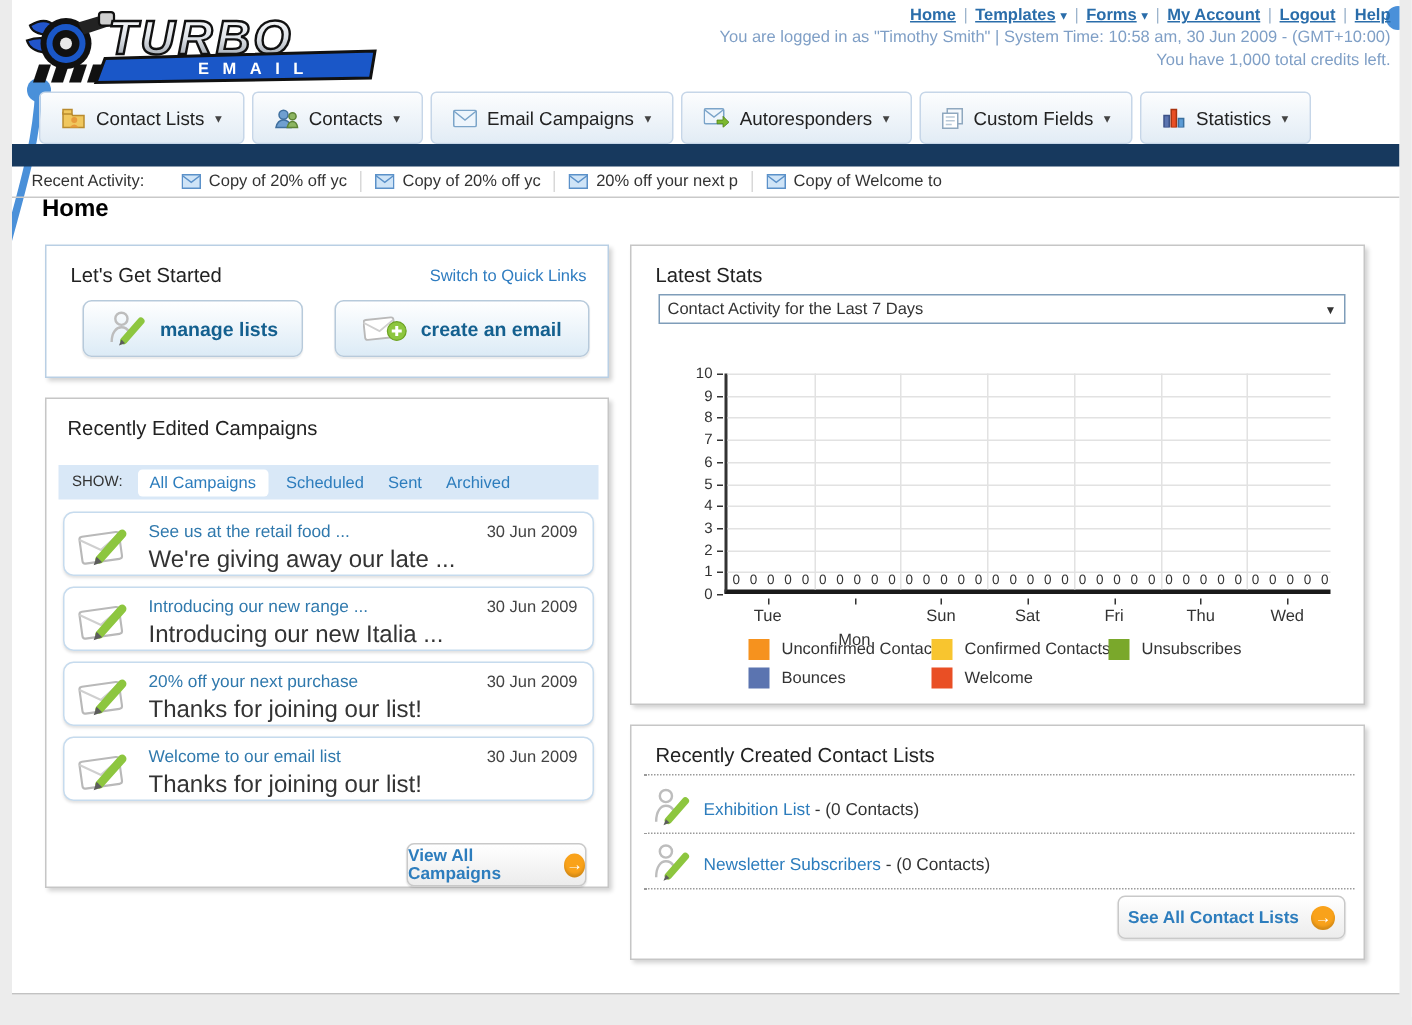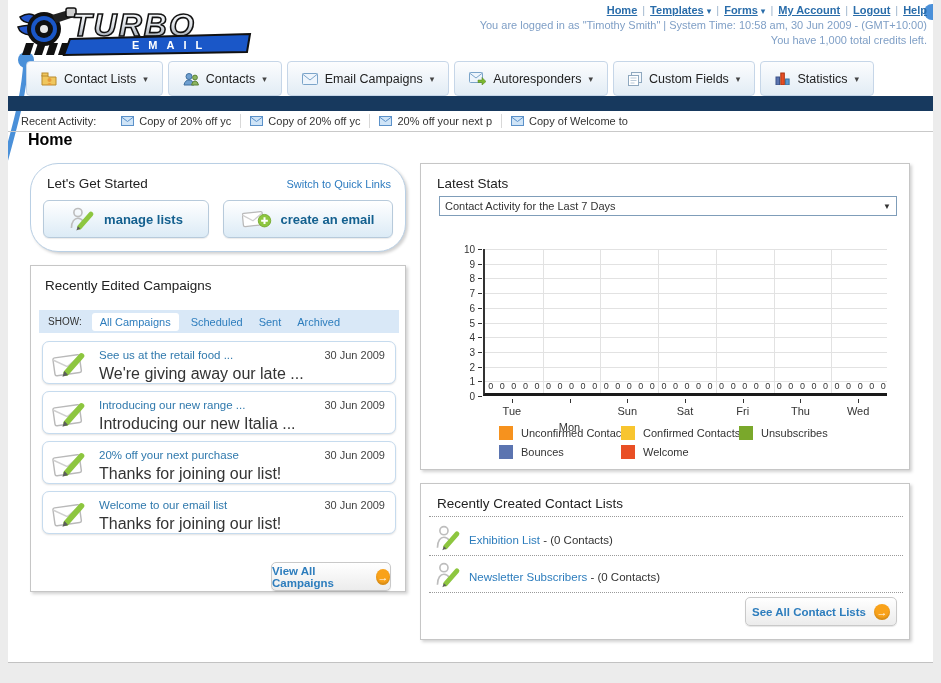--- a/index.html
+++ b/index.html
@@ -35,26 +35,26 @@
 
   .page-title { position:absolute; left:20px; top:131px; font-size:16px; font-weight:bold; color:#000; }
 
   
   .panel { position:absolute; background:#fff; box-shadow:2px 2px 3px rgba(0,0,0,0.18); }
   .panel-blue { border:1px solid #b9cfe4; }
   .panel-gray { border:1px solid #c6c6c6; }
   .panel-title { position:absolute; left:16px; top:12px; font-size:13.5px; color:#222; }
 
   
-  #get-started { left:22px; top:163px; width:376px; height:89px;border-radius:28px; }
+  #get-started { left:22px; top:163px; width:376px; height:89px; }
   .switch-link { position:absolute; right:14px; top:14px; font-size:11px; color:#2e7cc0; cursor:pointer; }
   .big-btn { position:absolute; display:flex; align-items:center; justify-content:center; gap:9px; height:38px; top:36px;
              border:1px solid #b7cadb; border-radius:6px; background:linear-gradient(#ffffff,#dcebf6);
              font-size:13px; font-weight:bold; color:#14608f; cursor:pointer; box-shadow:0 1px 1px rgba(0,0,0,.08); }
-  #btn-manage { left:12px; width:166px; }
+  #btn-manage { left:24px; width:147px; }
   #btn-create { left:192px; width:170px; }
 
   
   #campaigns { left:22px; top:265px; width:376px; height:327px; }
   .showbar { position:absolute; left:8px; top:44px; width:360px; height:23px; background:#d9e8f7; display:flex; align-items:center; font-size:11px; }
   .show-label { font-size:10px; color:#333; margin:0 10px 0 9px; }
   .filter { color:#2d7dbd; margin-right:16px; cursor:pointer; }
   .filter.active { background:#fff; border-radius:3px; padding:3px 8px; margin-right:12px; }
   .camp-item { position:absolute; left:11px; width:354px; height:43px; border:1px solid #c6dbee; border-radius:7px; background:#fff;
                box-shadow:0 1px 2px rgba(0,0,0,.12); }

